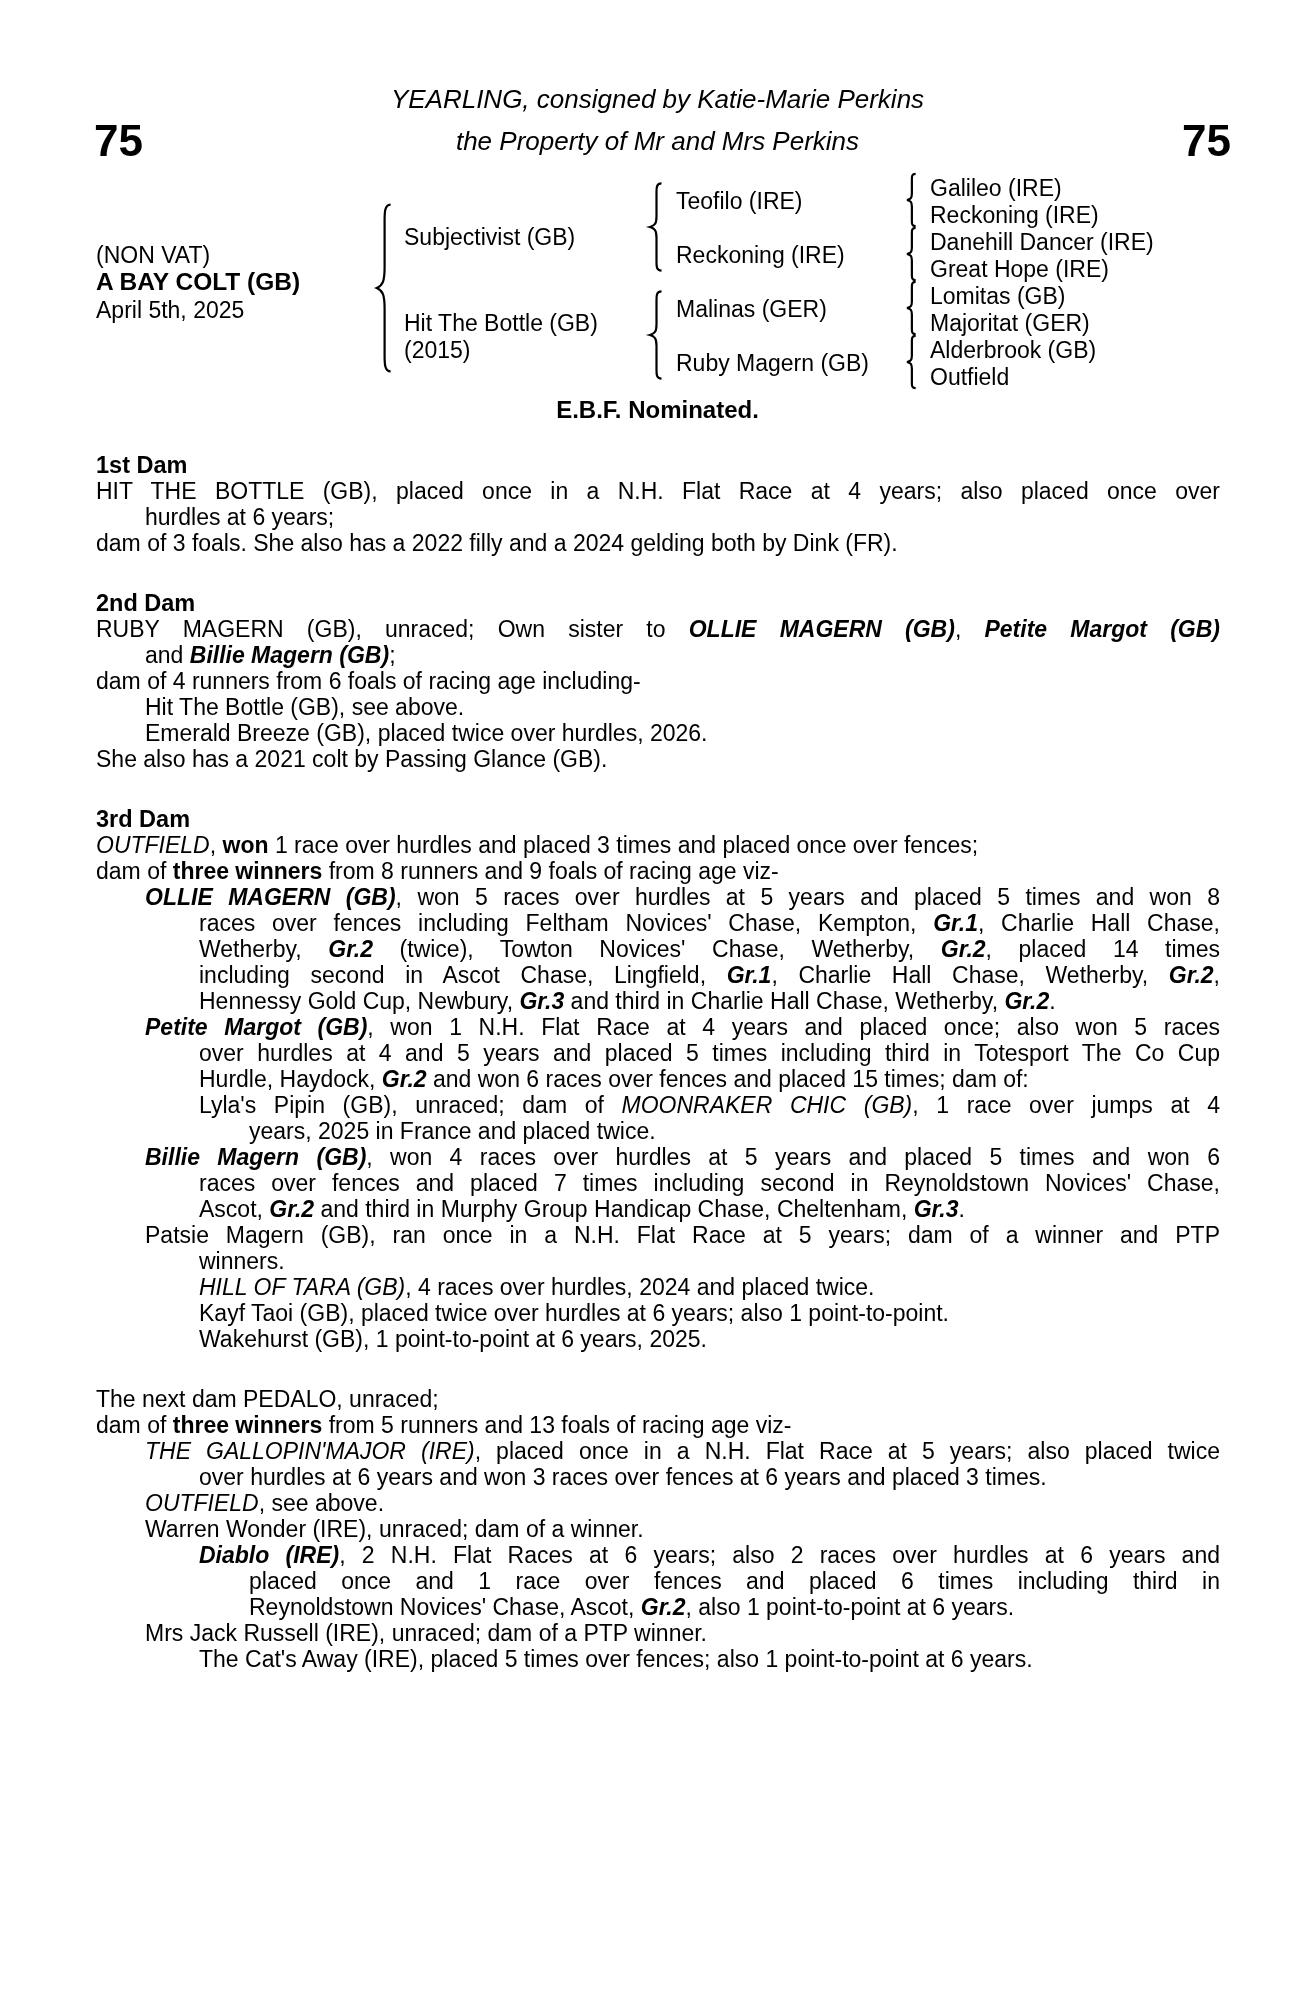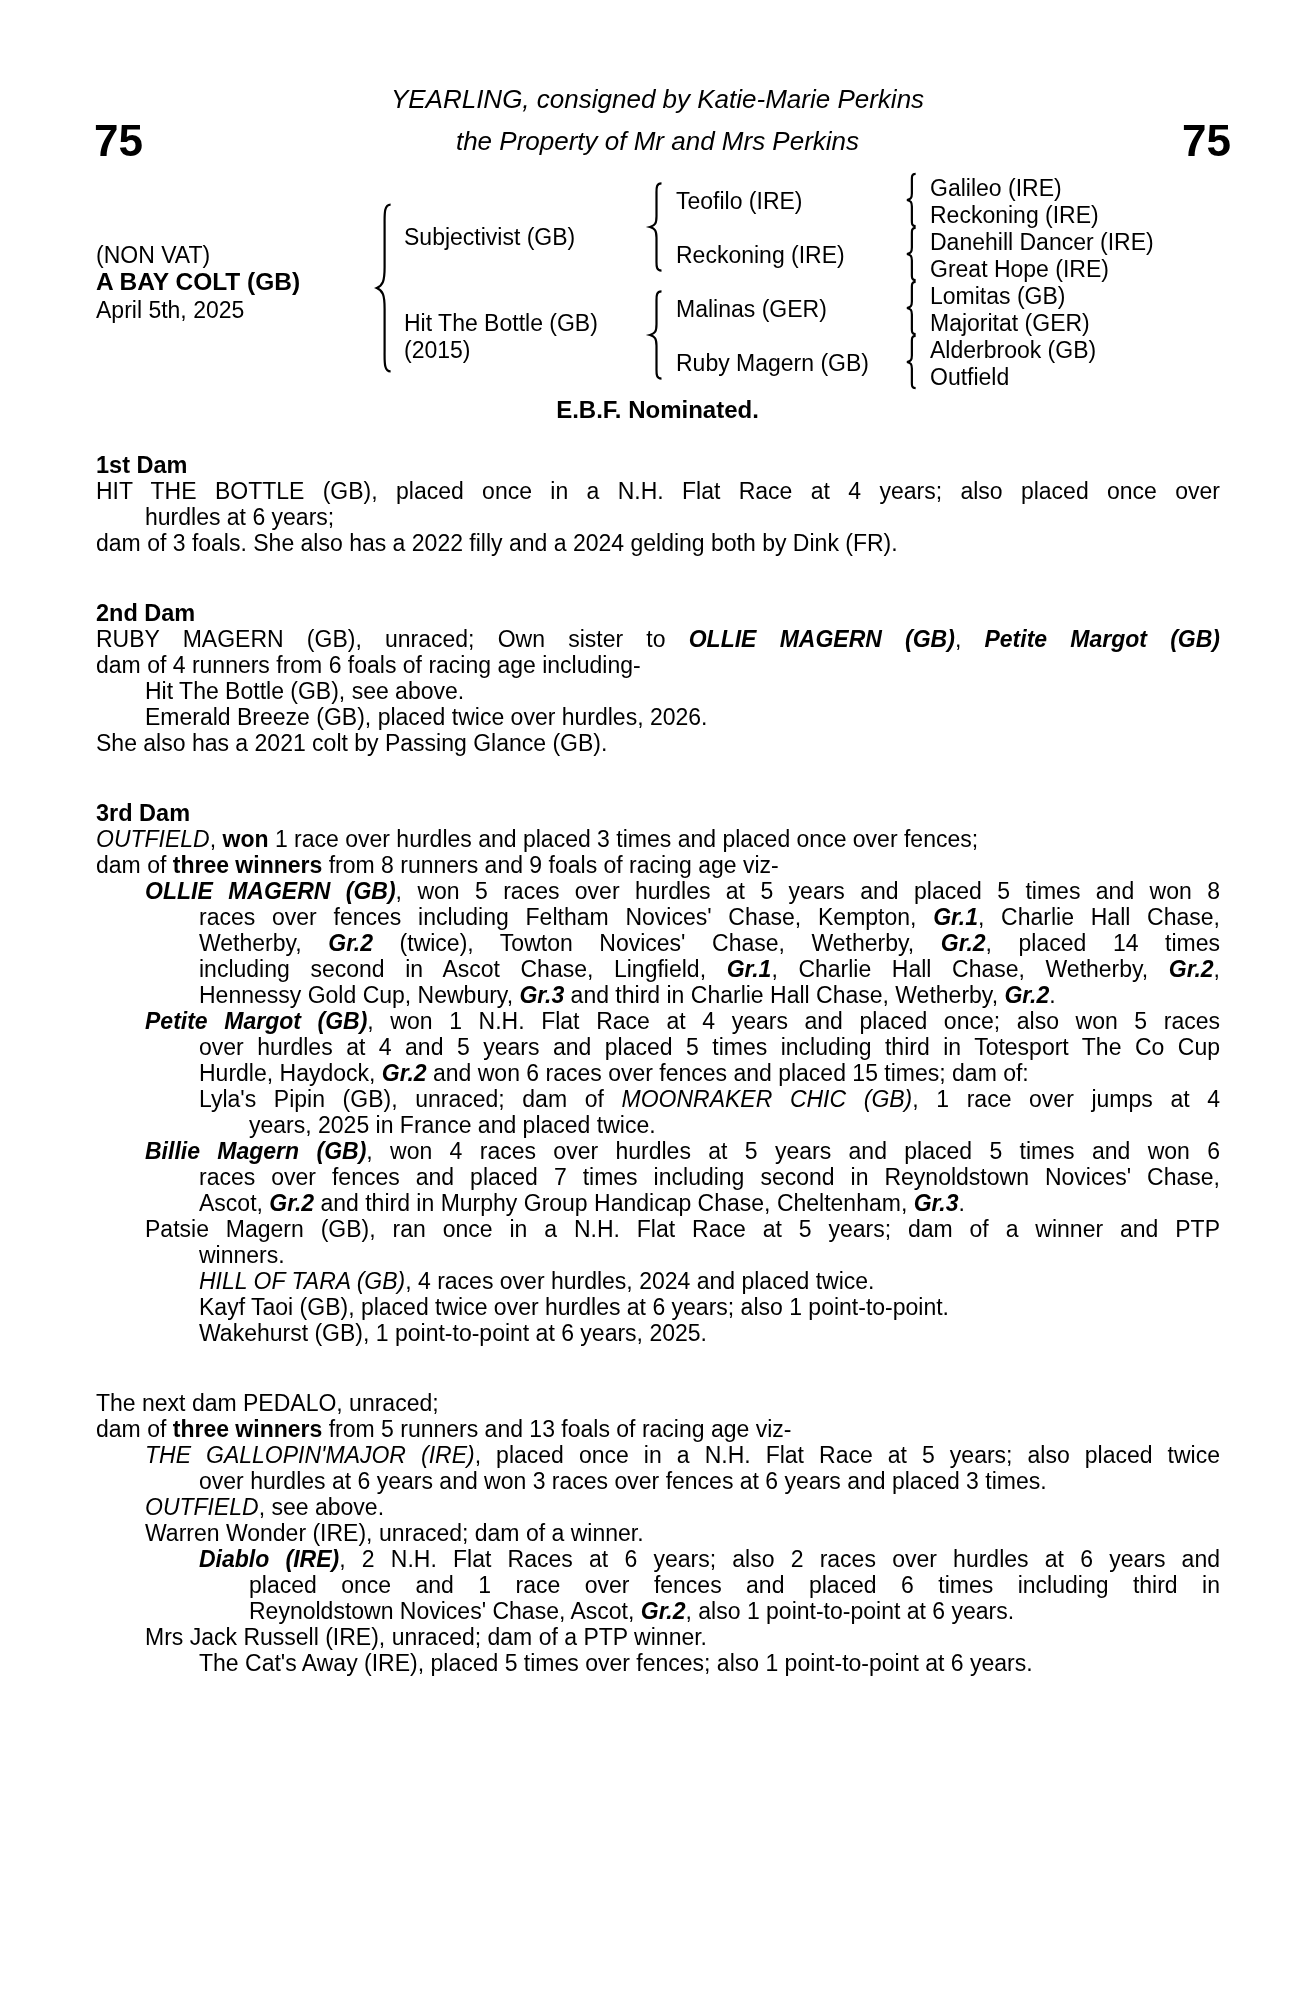--- a/index.html
+++ b/index.html
@@ -6,21 +6,21 @@
   .page{position:relative;width:1315px;height:2000px;margin:0 auto;background:#ffffff;color:#000;
         font-family:"Liberation Sans","DejaVu Sans",sans-serif;overflow:hidden;}
   .abs{position:absolute;white-space:nowrap;}
   .lot{font-size:44px;font-weight:bold;}
   .hdrline{left:0;right:0;text-align:center;font-style:italic;font-size:26px;}
   .ped{font-size:23px;}
   .coltname{font-size:24.5px;font-weight:bold;}
   .ebf{left:0;right:0;text-align:center;font-weight:bold;font-size:24px;}
   svg.brace{position:absolute;overflow:visible;}
   #details{position:absolute;left:96px;top:452px;width:1124px;font-size:23px;line-height:26px;}
-  .sec{margin-top:44px;}
+  .sec{margin-top:34px;}
   .sec:first-child{margin-top:0;}
   .line{min-height:26px;}
   .heading{font-weight:bold;font-size:23.5px;}
   .ind1{padding-left:49px;}
   .ind2{padding-left:103px;}
   .ind3{padding-left:153px;}
   .j{text-align:justify;text-align-last:justify;}
   .b{font-weight:bold;}
   .i{font-style:italic;}
   .bi{font-weight:bold;font-style:italic;}
@@ -88,20 +88,21 @@
   <div id="details">
       <div class="sec">
         <div class="line heading">1st Dam</div>
         <div class="line j"><span>HIT THE BOTTLE (GB), placed once in a N.H. Flat Race at 4 years; also placed once over</span></div>
         <div class="line ind1"><span>hurdles at 6 years;</span></div>
         <div class="line"><span>dam of 3 foals. She also has a 2022 filly and a 2024 gelding both by Dink (FR).</span></div>
       </div>
       <div class="sec">
         <div class="line heading">2nd Dam</div>
         <div class="line j"><span>RUBY MAGERN (GB), unraced; Own sister to </span><span class="bi">OLLIE MAGERN (GB)</span><span>, </span><span class="bi">Petite Margot (GB)</span></div>
+        <div class="line ind1"><span>and </span><span class="bi">Billie Magern (GB)</span><span>;</span></div>
         <div class="line"><span>dam of 4 runners from 6 foals of racing age including-</span></div>
         <div class="line ind1"><span>Hit The Bottle (GB), see above.</span></div>
         <div class="line ind1"><span>Emerald Breeze (GB), placed twice over hurdles, 2026.</span></div>
         <div class="line"><span>She also has a 2021 colt by Passing Glance (GB).</span></div>
       </div>
       <div class="sec">
         <div class="line heading">3rd Dam</div>
         <div class="line"><span class="i">OUTFIELD</span><span>, </span><span class="b">won</span><span> 1 race over hurdles and placed 3 times and placed once over fences;</span></div>
         <div class="line"><span>dam of </span><span class="b">three winners</span><span> from 8 runners and 9 foals of racing age viz-</span></div>
         <div class="line ind1 j"><span class="bi">OLLIE MAGERN (GB)</span><span>, won 5 races over hurdles at 5 years and placed 5 times and won 8</span></div>

